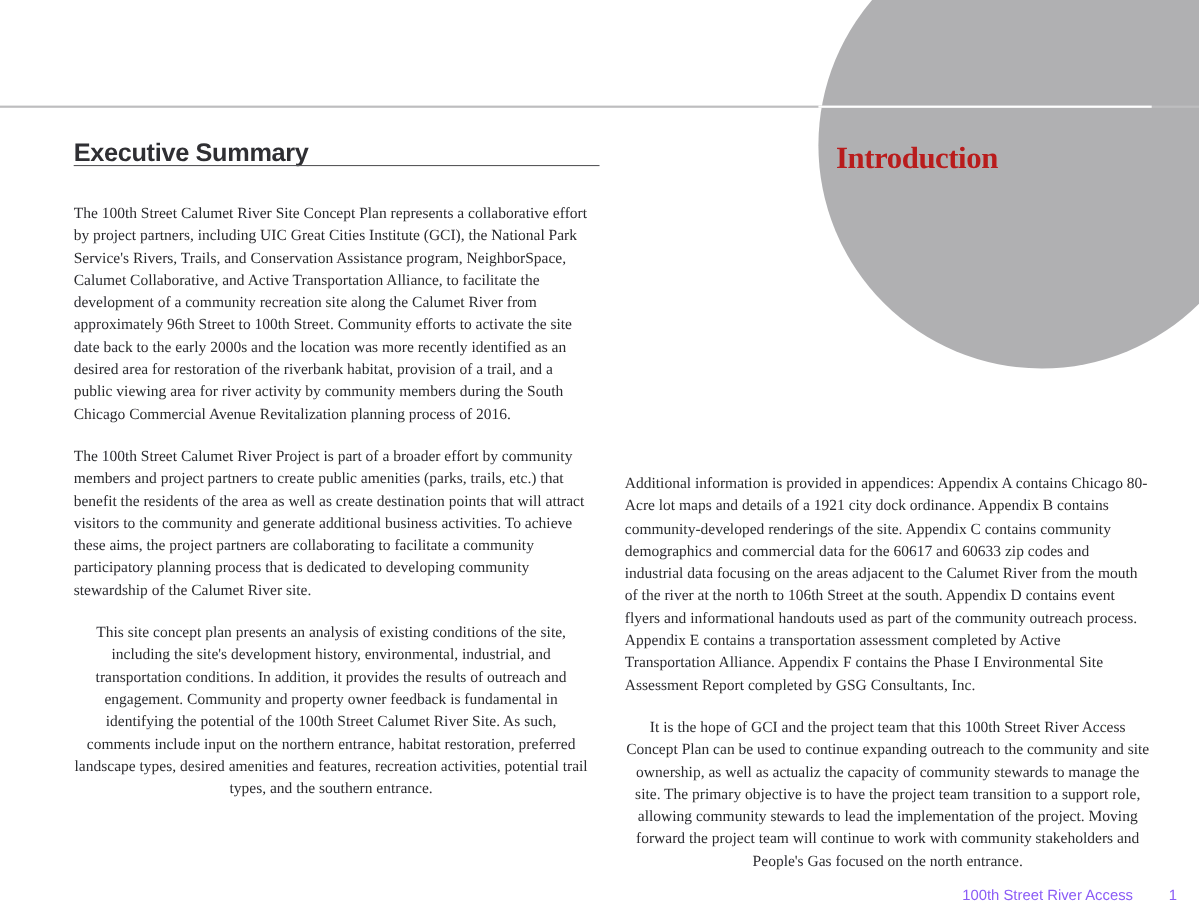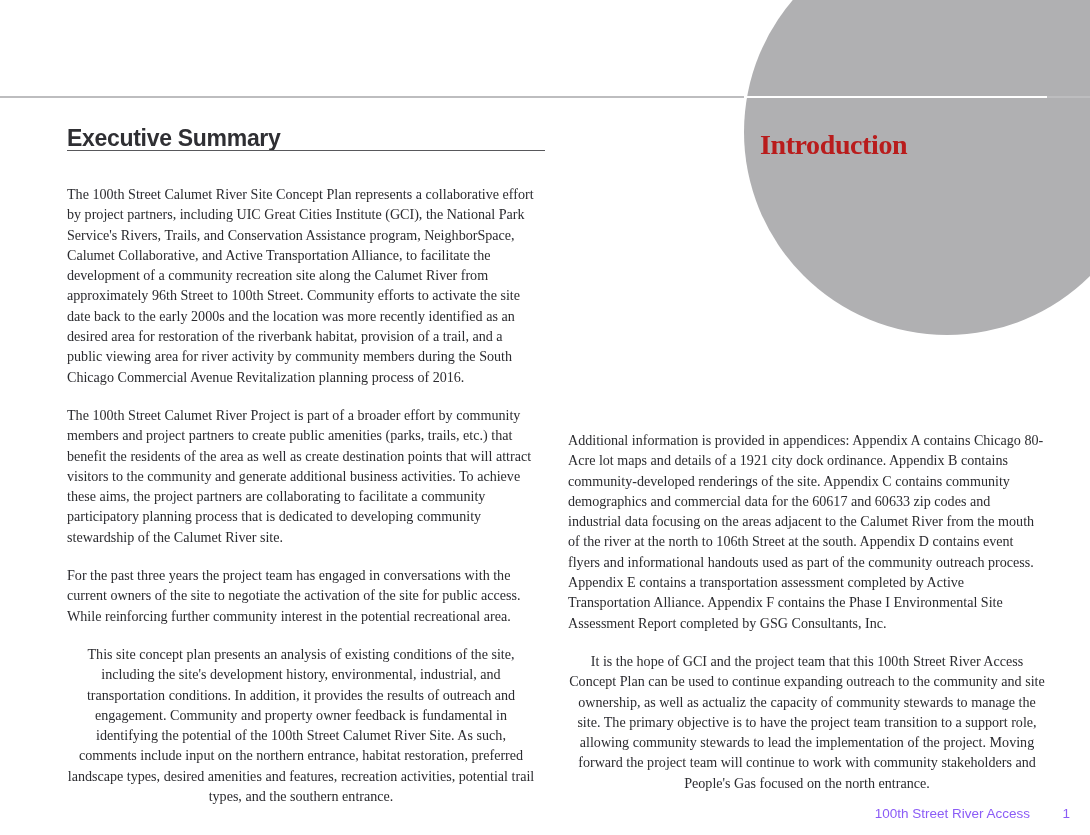--- a/index.html
+++ b/index.html
@@ -141,21 +141,20 @@
 <div class="top-rule-white"></div>
 
 <h1 class="exec-heading">Executive Summary</h1>
 <div class="exec-rule"></div>
 
 <h1 class="intro-heading">Introduction</h1>
 
 <div class="col col-left">
   <p>The 100th Street Calumet River Site Concept Plan represents a collaborative effort by project partners, including UIC Great Cities Institute (GCI), the National Park Service's Rivers, Trails, and Conservation Assistance program, NeighborSpace, Calumet Collaborative, and Active Transportation Alliance, to facilitate the development of a community recreation site along the Calumet River from approximately 96th Street to 100th Street. Community efforts to activate the site date back to the early 2000s and the location was more recently identified as an desired area for restoration of the riverbank habitat, provision of a trail, and a public viewing area for river activity by community members during the South Chicago Commercial Avenue Revitalization planning process of 2016.</p>
   <p>The 100th Street Calumet River Project is part of a broader effort by community members and project partners to create public amenities (parks, trails, etc.) that benefit the residents of the area as well as create destination points that will attract visitors to the community and generate additional business activities. To achieve these aims, the project partners are collaborating to facilitate a community participatory planning process that is dedicated to developing community stewardship of the Calumet River site.</p>
-  <p>For the past three years the project team has engaged in conversations with the current owners of the site to negotiate the activation of the site for public access. While reinforcing further community interest in the potential recreational area.</p>
   <p>This site concept plan presents an analysis of existing conditions of the site, including the site's development history, environmental, industrial, and transportation conditions. In addition, it provides the results of outreach and engagement. Community and property owner feedback is fundamental in identifying the potential of the 100th Street Calumet River Site. As such, comments include input on the northern entrance, habitat restoration, preferred landscape types, desired amenities and features, recreation activities, potential trail types, and the southern entrance.</p>
 </div>
 
 <div class="col col-right">
   <p>Additional information is provided in appendices: Appendix A contains Chicago 80-Acre lot maps and details of a 1921 city dock ordinance. Appendix B contains community-developed renderings of the site. Appendix C contains community demographics and commercial data for the 60617 and 60633 zip codes and industrial data focusing on the areas adjacent to the Calumet River from the mouth of the river at the north to 106th Street at the south. Appendix D contains event flyers and informational handouts used as part of the community outreach process. Appendix E contains a transportation assessment completed by Active Transportation Alliance. Appendix F contains the Phase I Environmental Site Assessment Report completed by GSG Consultants, Inc.</p>
   <p>It is the hope of GCI and the project team that this 100th Street River Access Concept Plan can be used to continue expanding outreach to the community and site ownership, as well as actualiz the capacity of community stewards to manage the site. The primary objective is to have the project team transition to a support role, allowing community stewards to lead the implementation of the project. Moving forward the project team will continue to work with community stakeholders and People's Gas focused on the north entrance.</p>
 </div>
 
 <div class="footer">
   <span class="footer-title">100th Street River Access</span>

